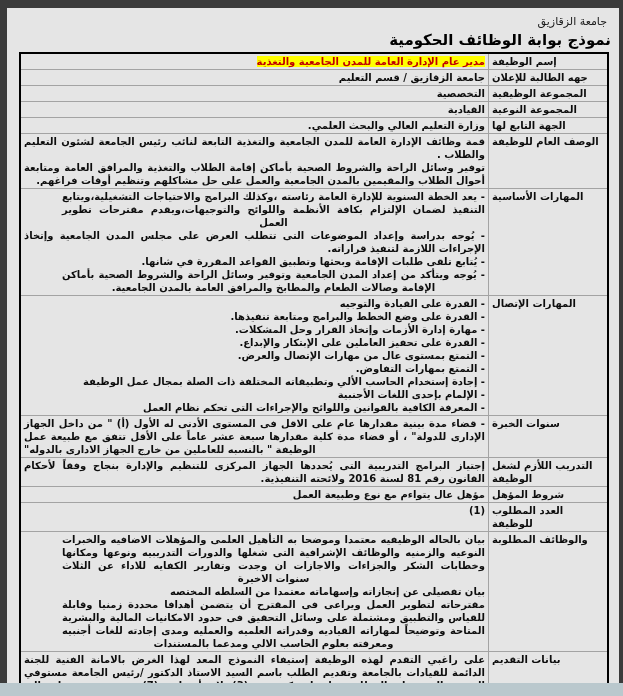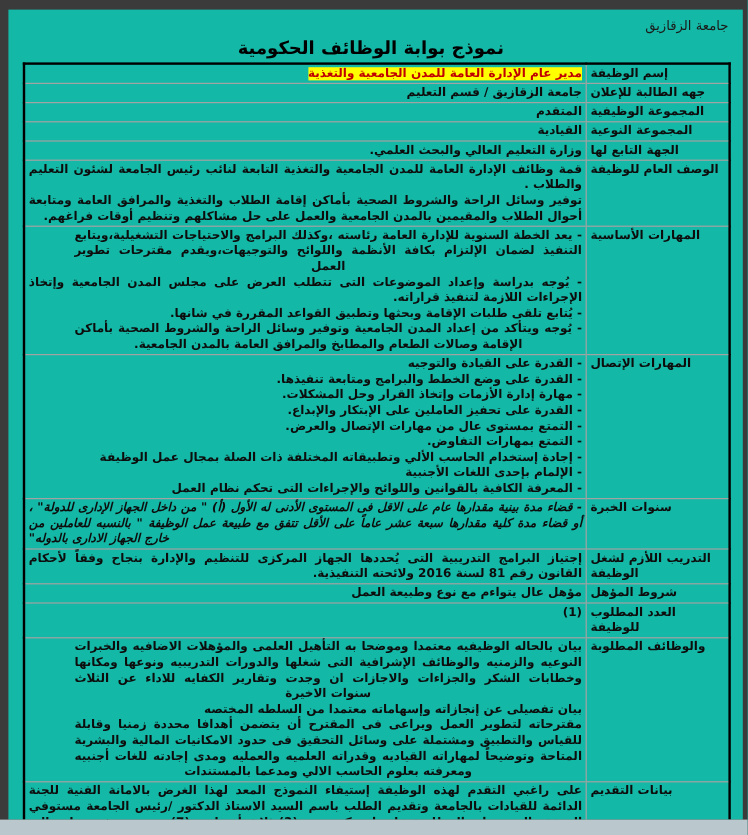--- a/index.html
+++ b/index.html
@@ -6,38 +6,37 @@
   body{
     position:relative;
     width:623px;height:696px;
     background:#3b3b3b;
     font-family:"DejaVu Sans",sans-serif;
     overflow:hidden;
   }
   .page{
     position:absolute;left:7px;top:8px;
     width:612px;height:675px;
-    background:#14b8a6;
+    background:#e5e5e5;
     overflow:hidden;
     direction:rtl;
   }
   .bottom-bar{
     position:absolute;left:0;bottom:0;
     width:623px;height:13px;
     background:#bac8cd;
   }
   .org{
     text-align:right;
     font-size:11px;
     color:#1a1a1a;
     padding:7px 12px 0 0;
     line-height:13px;
   }
   .title{
-    text-align:center;
     font-size:15px;
     font-weight:bold;
     color:#000;
     margin:3px 8px 3px 0;
     line-height:18px;
   }
   table.form{
     border-collapse:collapse;
     table-layout:fixed;
     width:590px;
@@ -55,21 +54,21 @@
     line-height:13px;
     word-wrap:break-word;
   }
   td.label{width:112px;text-align:left;}
   td.value{text-align:right;}
   .para{margin:0;}
   .a-r{text-align:right;}
   .a-c{}
   .a-j{text-align:justify;text-align-last:right;}
   .a-jc{text-align:justify;text-align-last:center;margin-left:38px;}
-  .a-jl{text-align:justify;text-align-last:left;font-style:italic;}
+  .a-jl{text-align:justify;text-align-last:left;}
   .hl{background:#ffff00;color:#c00000;}
 </style>
 </head>
 <body>
 
 <div class="page">
   <div class="org">جامعة الزقازيق</div>
   <div class="title">نموذج بوابة الوظائف الحكومية</div>
   <table class="form">
     <tbody>
@@ -81,21 +80,21 @@
         </tr>
         <tr>
           <td class="label">جهه الطالبة للإعلان</td>
           <td class="value">
             <div class="para a-r">جامعة الزقازيق / قسم التعليم</div>
           </td>
         </tr>
         <tr>
           <td class="label">المجموعة الوظيفية</td>
           <td class="value">
-            <div class="para a-r">المتقدم</div>
+            <div class="para a-r">التخصصية</div>
           </td>
         </tr>
         <tr>
           <td class="label">المجموعة النوعية</td>
           <td class="value">
             <div class="para a-r">القيادية</div>
           </td>
         </tr>
         <tr>
           <td class="label">الجهة التابع لها</td>

